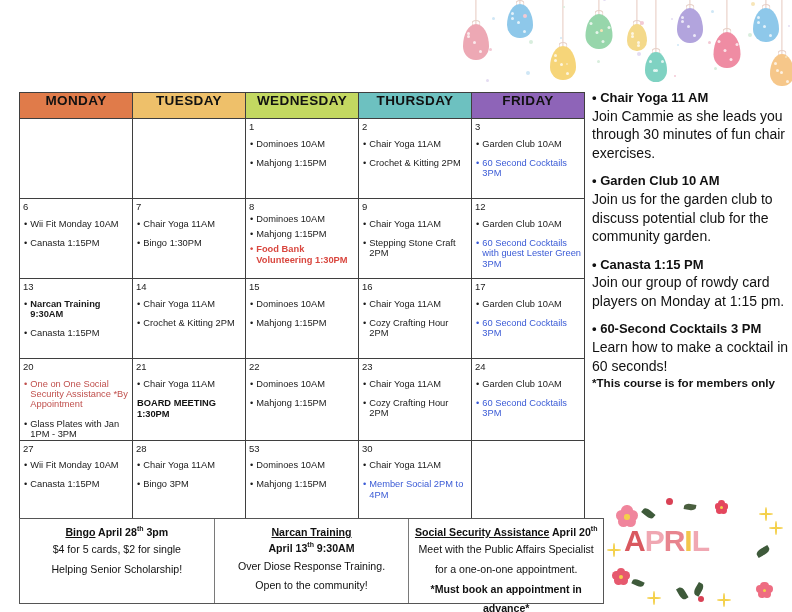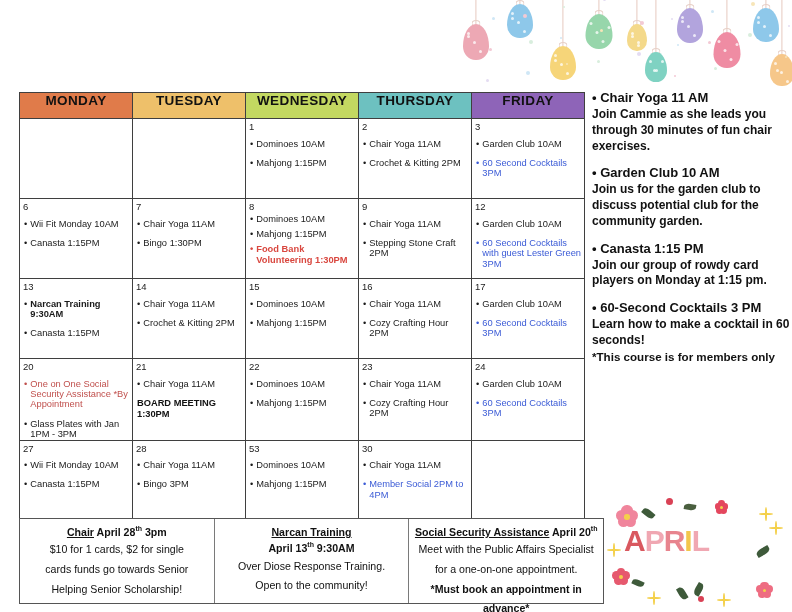--- a/index.html
+++ b/index.html
@@ -44,21 +44,21 @@
   .evt.red{color:#d9473f;font-weight:700;}
   .evt.red2{color:#c0504d;}
   .evt.bold .t{font-weight:700;}
   .plain-bold{font-size:9.3px;font-weight:700;color:#111;margin:0 0 5px 0;line-height:1.15;}
   .sp{height:11px;}
 
   
   .side{position:absolute;left:592px;top:90px;width:198px;}
   .sd{margin-bottom:11px;}
   .sd-h{font-size:13px;font-weight:700;color:#111;line-height:1.3;}
-  .sd-b{font-size:12px;font-weight:700;color:#111;line-height:1.32;}
+  .sd-b{font-size:14px;font-weight:400;color:#111;line-height:1.32;}
   .sd-note{font-size:11.6px;font-weight:700;color:#111;line-height:1.32;}
 
   
   .foot{position:absolute;left:19px;top:518px;width:583px;height:84px;border:1.3px solid #555;display:flex;background:#fff;}
   .fcol{flex:1 1 0;padding:5px 4px 0 4px;text-align:center;}
   .fcol + .fcol{border-left:1.3px solid #7a7a7a;}
   .f-h{font-size:10.6px;font-weight:700;color:#111;line-height:1.55;}
   .f-h u{text-decoration:underline;}
   .f-l{font-size:10.6px;font-weight:400;color:#111;line-height:1.85;}
   .f-l.bold{font-weight:700;}
@@ -580,23 +580,22 @@
       </div>
       <div class="sd">
         <div class="sd-h">• 60-Second Cocktails 3 PM</div>
         <div class="sd-b">Learn how to make a cocktail in 60 seconds!</div>
         <div class="sd-note">*This course is for members only</div>
       </div>
     </div>
 
   <div class="foot" id="foot-box">
       <div class="fcol">
-        <div class="f-h"><u>Chair</u> April 28<sup>th</sup> 3pm</div>
-        <div class="f-l">$10 for 1 cards, $2 for single</div>
-        <div class="f-l">cards funds go towards Senior</div>
+        <div class="f-h"><u>Bingo</u> April 28<sup>th</sup> 3pm</div>
+        <div class="f-l">$4 for 5 cards, $2 for single</div>
         <div class="f-l">Helping Senior Scholarship!</div>
       </div>
       <div class="fcol">
         <div class="f-h"><u>Narcan Training</u></div>
         <div class="f-h">April 13<sup>th</sup> 9:30AM</div>
         <div class="f-l">Over Diose Response Training.</div>
         <div class="f-l">Open to the community!</div>
       </div>
       <div class="fcol">
         <div class="f-h"><u>Social Security Assistance</u> April 20<sup>th</sup></div>

